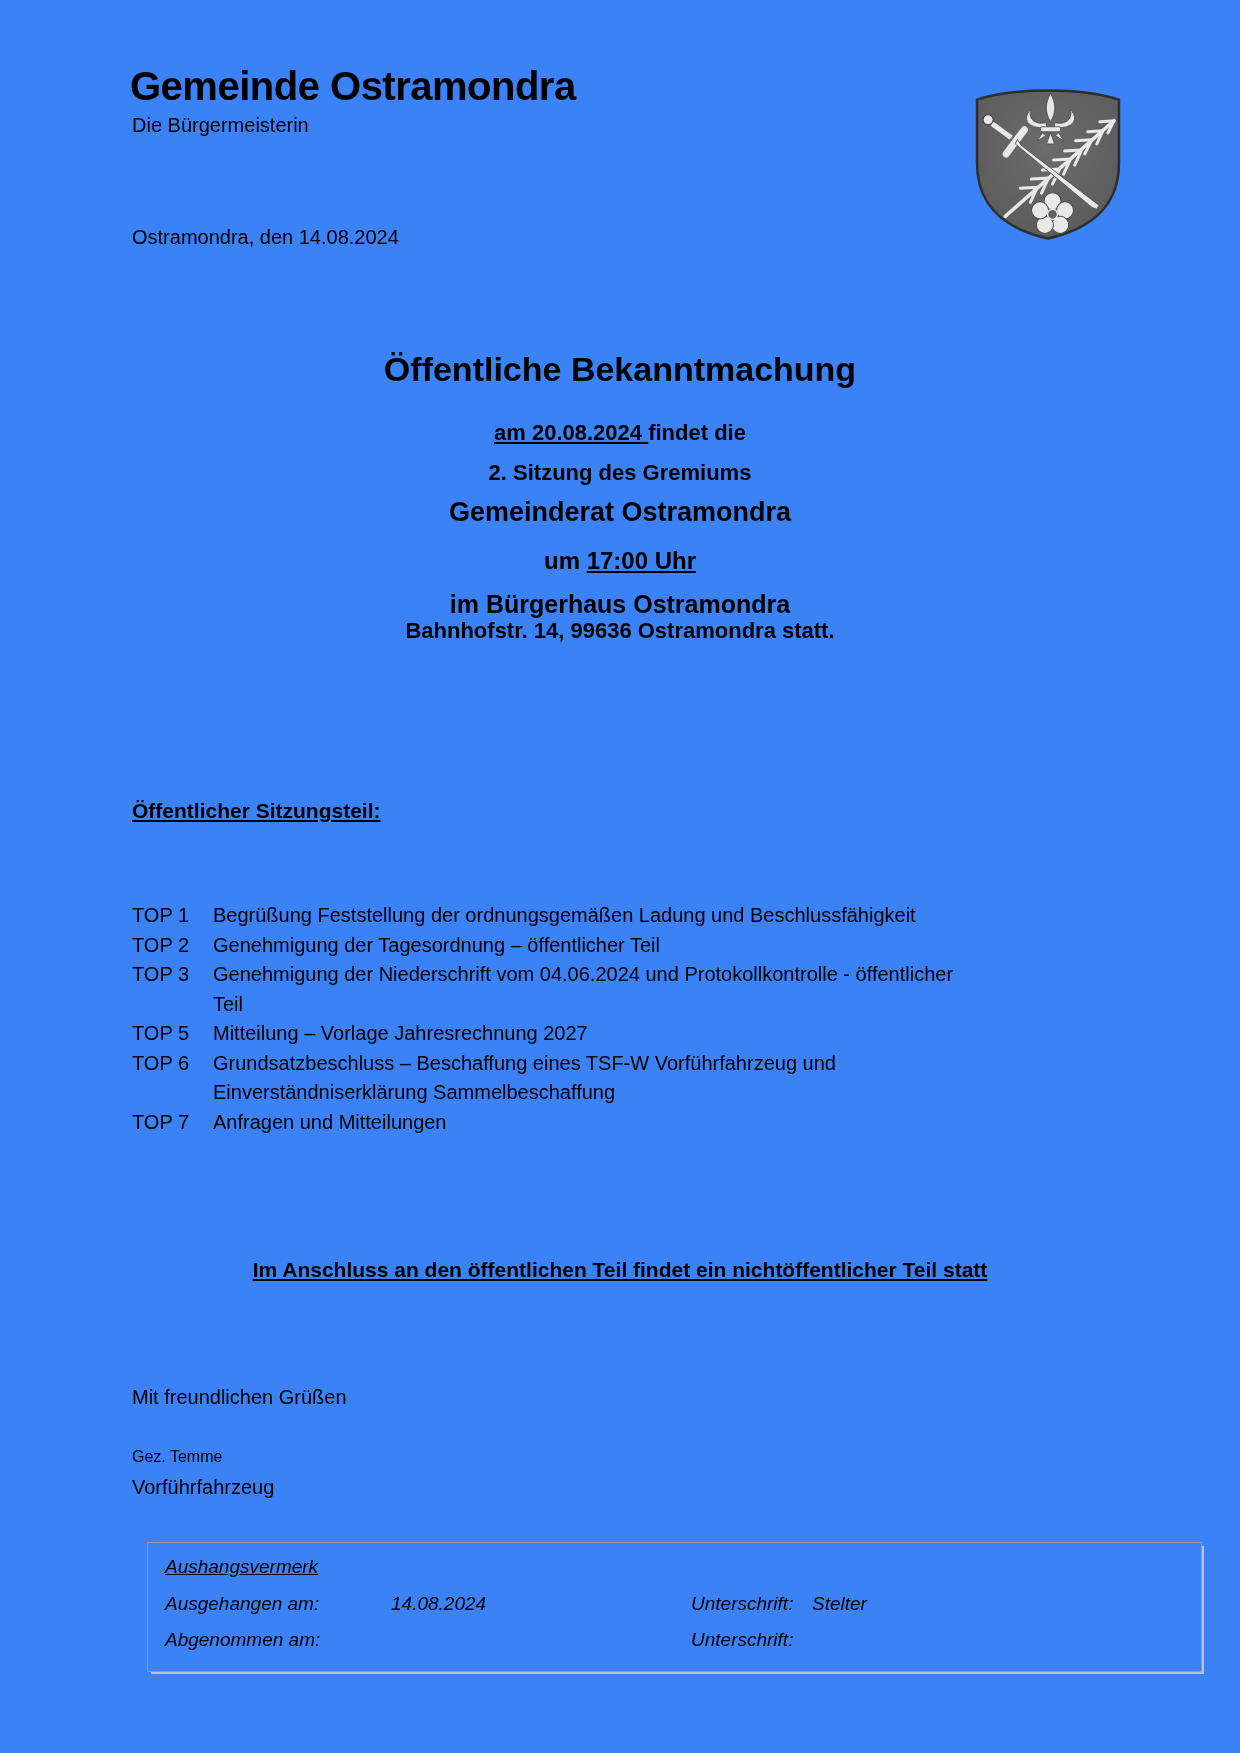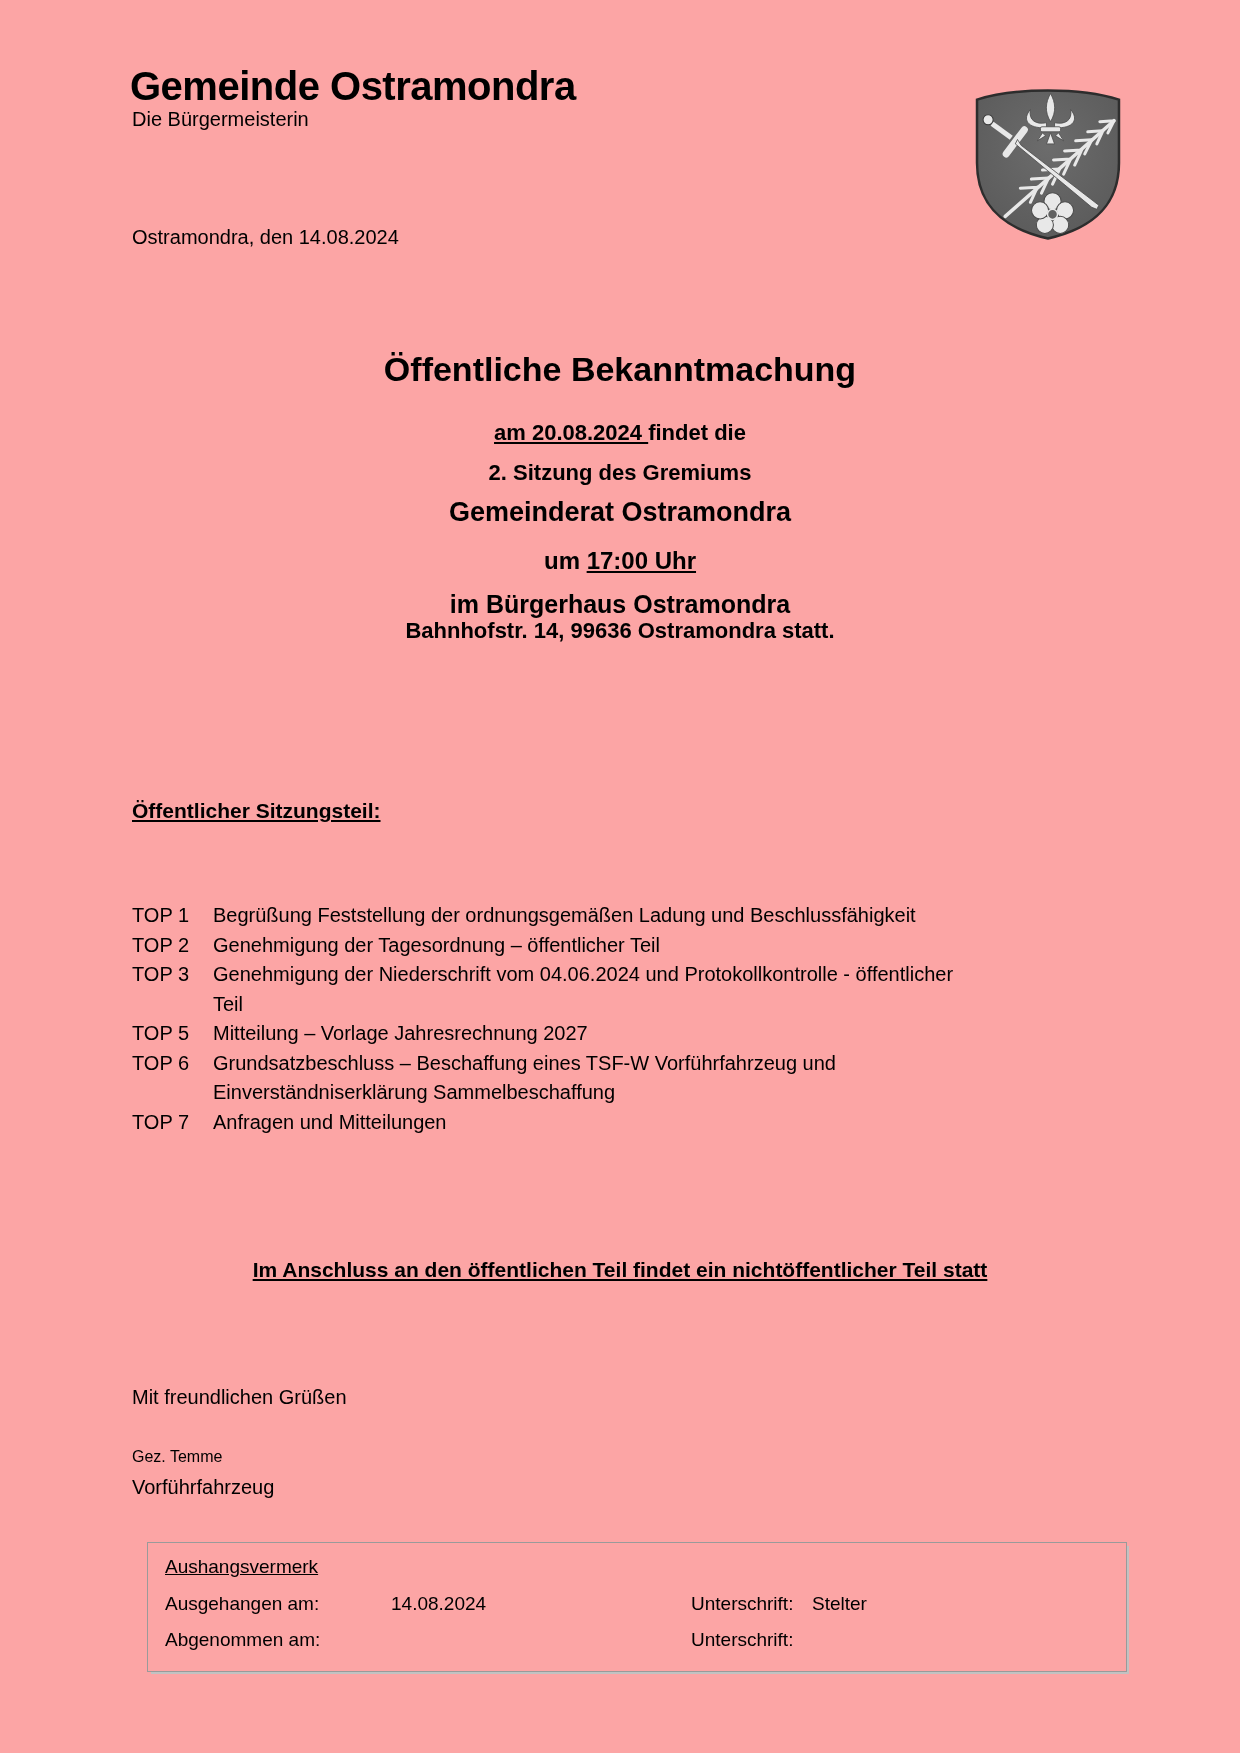--- a/index.html
+++ b/index.html
@@ -1,28 +1,28 @@
 <!DOCTYPE html>
 <html lang="de"><head>
 <meta charset="utf-8">
 <style>
   * { margin:0; padding:0; box-sizing:border-box; }
   html,body { background:#ffffff; }
   .page {
     position:relative;
     width:1240px; height:1753px;
-    background:#fca5a5;
+    background:#3b82f6;
     color:#000;
     font-family:"Liberation Sans","DejaVu Sans",sans-serif;
     overflow:hidden;
   }
   .abs { position:absolute; }
 
   .header-title  { left:130px; top:64px;  font-size:40px; font-weight:bold; letter-spacing:-0.5px; }
-  .header-sub    { left:132px; top:108px; font-size:20px; }
+  .header-sub    { left:132px; top:114px; font-size:20px; }
   .crest         { left:973px; top:80px; width:150px; height:164px; }
 
   .dateline      { left:132px; top:226px; font-size:20px; }
 
   .centered      { left:133px; width:974px; text-align:center; }
   .c-title       { top:350px; font-size:34px; font-weight:bold; }
   .c-l1          { top:420px; font-size:22px; font-weight:bold; }
   .c-l2          { top:460px; font-size:22px; font-weight:bold; }
   .c-l3          { top:497px; font-size:27px; font-weight:bold; }
   .c-l4          { top:547px; font-size:24px; font-weight:bold; }
@@ -36,25 +36,26 @@
   .agenda        { left:132px; top:901px; width:950px; font-size:20px; line-height:29.5px; }
   .agenda-row    { display:grid; grid-template-columns:81px 862px; }
 
   .closing-note  { top:1258px; font-size:21px; font-weight:bold; text-decoration:underline; text-align:center; }
 
   .greeting      { left:132px; top:1386px; font-size:20px; }
   .sig-name      { left:132px; top:1448px; font-size:16px; }
   .sig-role      { left:132px; top:1476px; font-size:20px; }
 
   .posting-box   {
-    left:147px; top:1542px; width:980px; height:130px;
+    left:147px; top:1542px; width:1055px; height:130px;
     border:1px solid #9a9a9a;
     box-shadow:3px 3px 0 -1px #c2c2c2;
     padding:13px 17px 0 17px;
     font-size:19px;
+    font-style:italic;
   }
   .posting-head  { text-decoration:underline; margin-bottom:15px; }
   .posting-row   { display:grid; grid-template-columns:226px 300px 121px 1fr; margin-bottom:14px; }
 </style>
 </head>
 <body>
 
 <div class="page">
 
   <div class="abs header-title">Gemeinde Ostramondra</div>

